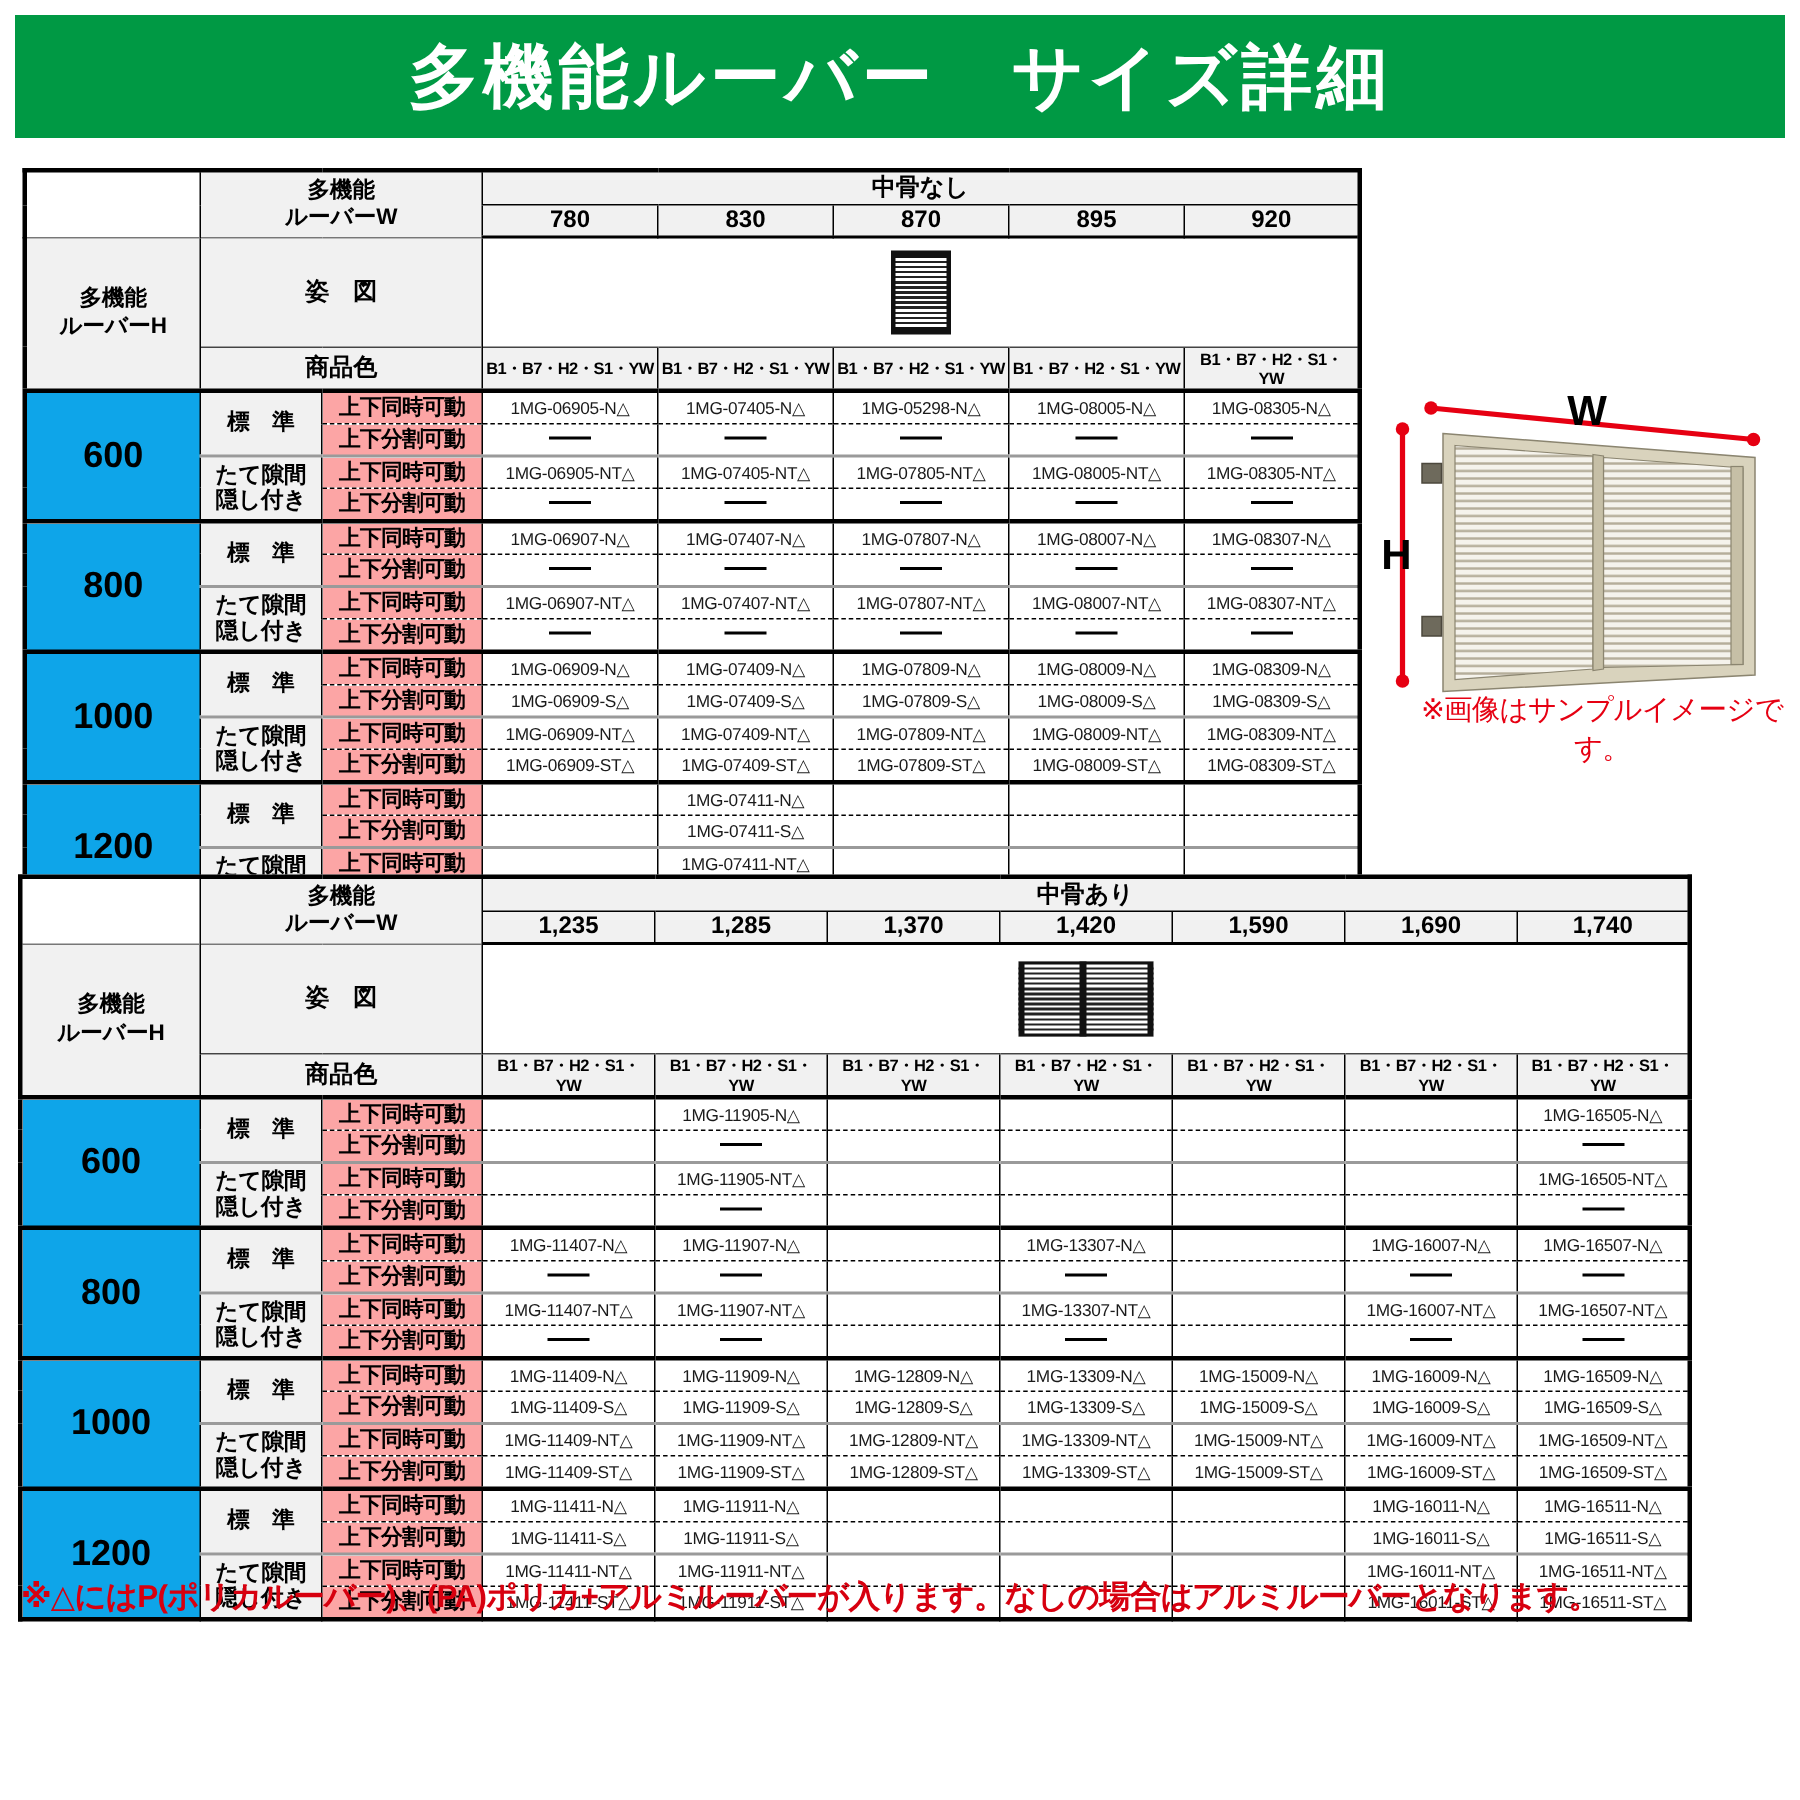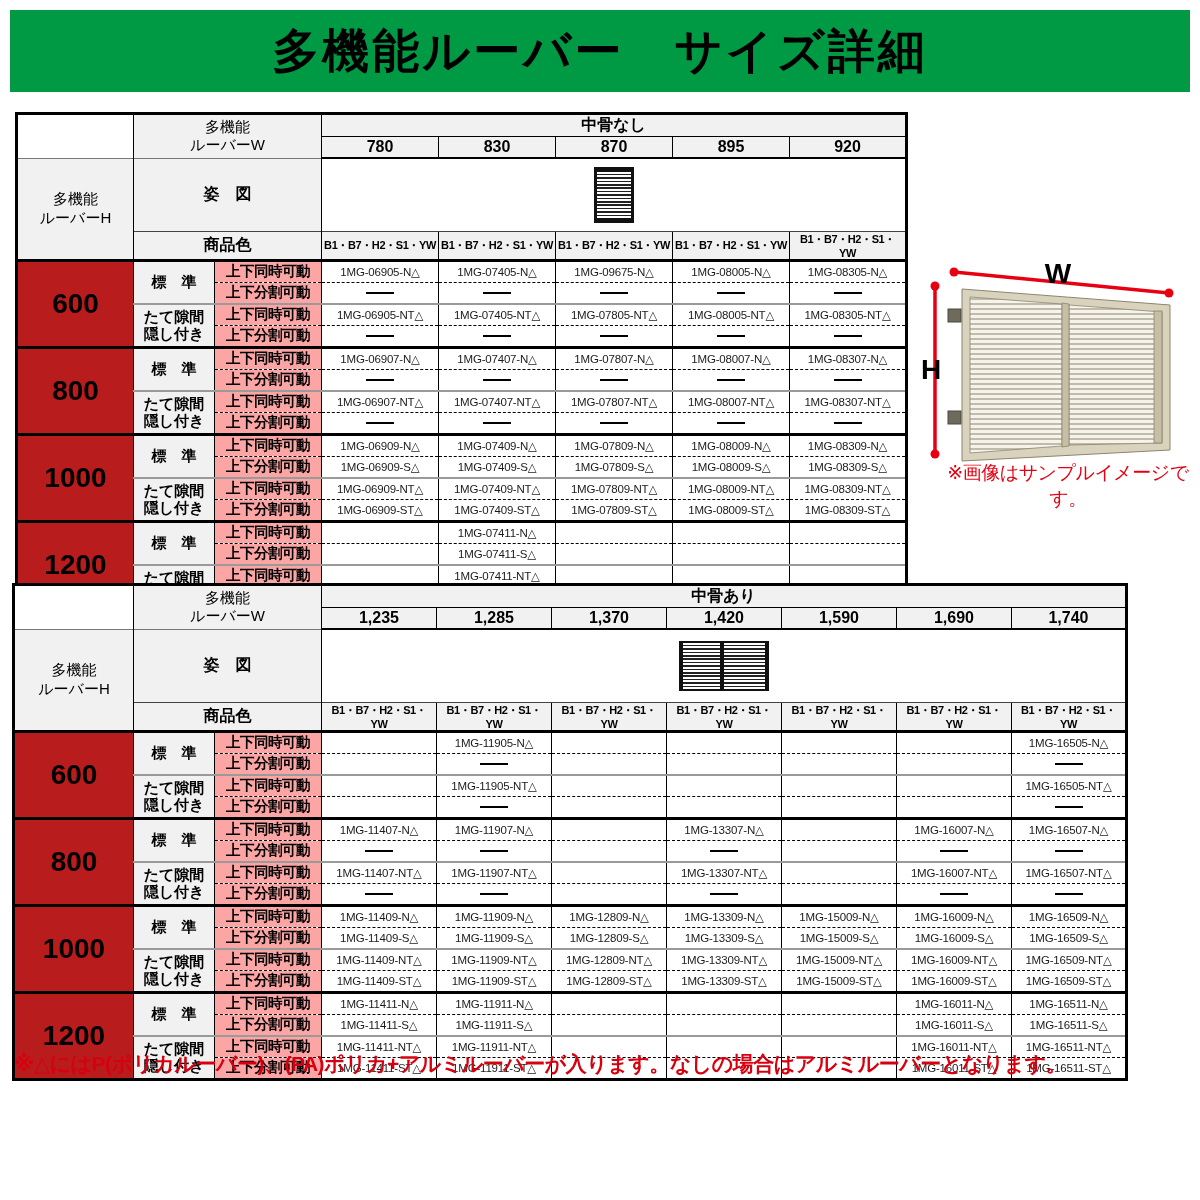--- a/index.html
+++ b/index.html
@@ -2,37 +2,37 @@
 <html><head>
 <meta charset="utf-8">
 <style>
   html,body{margin:0;padding:0;background:#fff;}
   body{font-family:"Liberation Sans","DejaVu Sans",sans-serif;color:#000;}
   #page{position:relative;width:1200px;height:1200px;background:#fff;overflow:hidden;}
 
   
   #titlebar{position:absolute;left:10px;top:10px;width:1180px;height:82px;background:#009944;
     display:flex;align-items:center;justify-content:center;}
-  #titlebar .t{color:#000000;font-size:47px;font-weight:bold;letter-spacing:3px;}
+  #titlebar .t{color:#ffffff;font-size:47px;font-weight:bold;letter-spacing:3px;}
 
   
   table.spec{position:absolute;border-collapse:collapse;table-layout:fixed;border:3px solid #000;background:#fff;}
   #tbl0{left:15px;top:112px;}
   #tbl1{left:12px;top:583px;}
   table.spec td{padding:0 2px;height:20px;vertical-align:middle;text-align:center;overflow:hidden;
     border-left:1px solid #000;}
   td.corner,td.hval{border-left:none;}
   td.hdr{background:#f1f1f1;}
-  td.wlab,td.hlab{font-weight:normal;font-size:15px;line-height:1.25;}
+  td.wlab,td.hlab{font-weight:bold;font-size:15px;line-height:1.25;}
   td.group{font-weight:bold;font-size:16px;border-left:3px solid #000;}
   td.wval{font-weight:bold;font-size:16px;}
   td.flab,td.clab{font-weight:bold;font-size:16px;}
   td.ccode{font-weight:bold;font-size:11px;letter-spacing:-0.4px;padding:0;}
   td.figcell{background:#fff;}
-  td.hval{font-weight:bold;font-size:28px;background:#b91c1c;}
+  td.hval{font-weight:bold;font-size:24px;background:#0ea5e9;}
   td.tlab{font-weight:bold;font-size:15px;background:#f1f1f1;line-height:1.15;margin-top:20px;}
   td.mlab{font-weight:bold;font-size:14.5px;background:#fca5a5;letter-spacing:-0.5px;padding:0;font-family:Liberation Serif, serif;}
   td.dcell{background:#fff;font-size:11.5px;color:#1a1a1a;letter-spacing:-0.2px;padding:0;}
   td.d{border-left:2px solid #000;}
   td.df{border-left:3px solid #000;}
   tr.hr1{height:23px;} tr.hr2{height:20px;} tr.hr3{height:73px;} tr.hr4{height:19px;}
   tr.hr2 td{border-top:1px solid #000;}
   tr.hr3 td{border-top:1px solid #777;}
   tr.hr3 td.figcell{border-top:2px solid #000;}
   tr.hr4 td{border-top:1px solid #444;}
@@ -111,21 +111,21 @@
           <td class="hdr ccode d">B1・B7・H2・S1・YW</td>
           <td class="hdr ccode d">B1・B7・H2・S1・YW</td>
           <td class="hdr ccode d">B1・B7・H2・S1・YW</td>
         </tr>
         <tr class="sec">
           <td class="hval" rowspan="4">600</td>
           <td class="tlab" rowspan="2">標　準</td>
           <td class="mlab">上下同時可動</td>
           <td class="dcell df">1MG-06905-N△</td>
           <td class="dcell d">1MG-07405-N△</td>
-          <td class="dcell d">1MG-09675-N△</td>
+          <td class="dcell d">1MG-05298-N△</td>
           <td class="dcell d">1MG-08005-N△</td>
           <td class="dcell d">1MG-08305-N△</td>
         </tr>
         <tr class="dsh">
           <td class="mlab">上下分割可動</td>
           <td class="dcell df"><span class="dash"></span></td>
           <td class="dcell d"><span class="dash"></span></td>
           <td class="dcell d"><span class="dash"></span></td>
           <td class="dcell d"><span class="dash"></span></td>
           <td class="dcell d"><span class="dash"></span></td>

